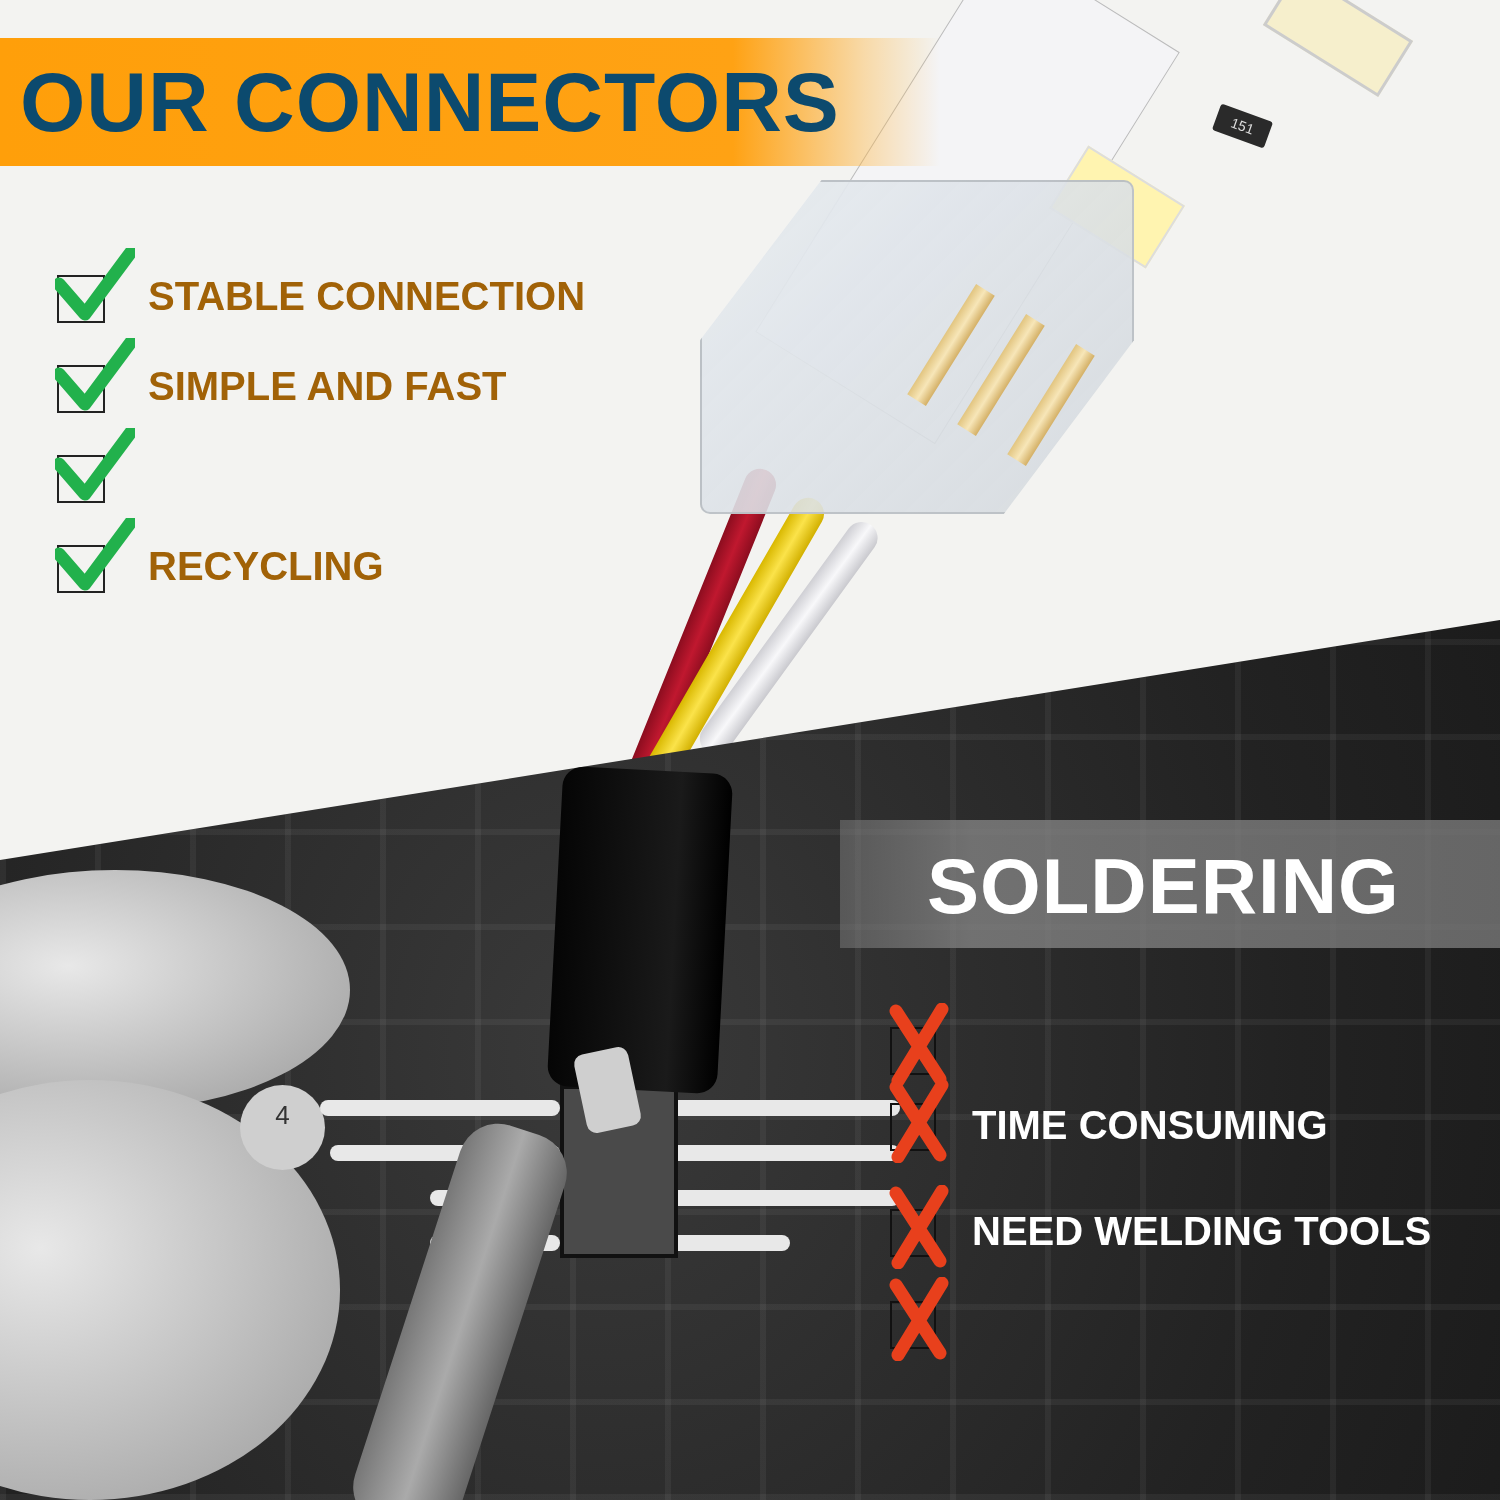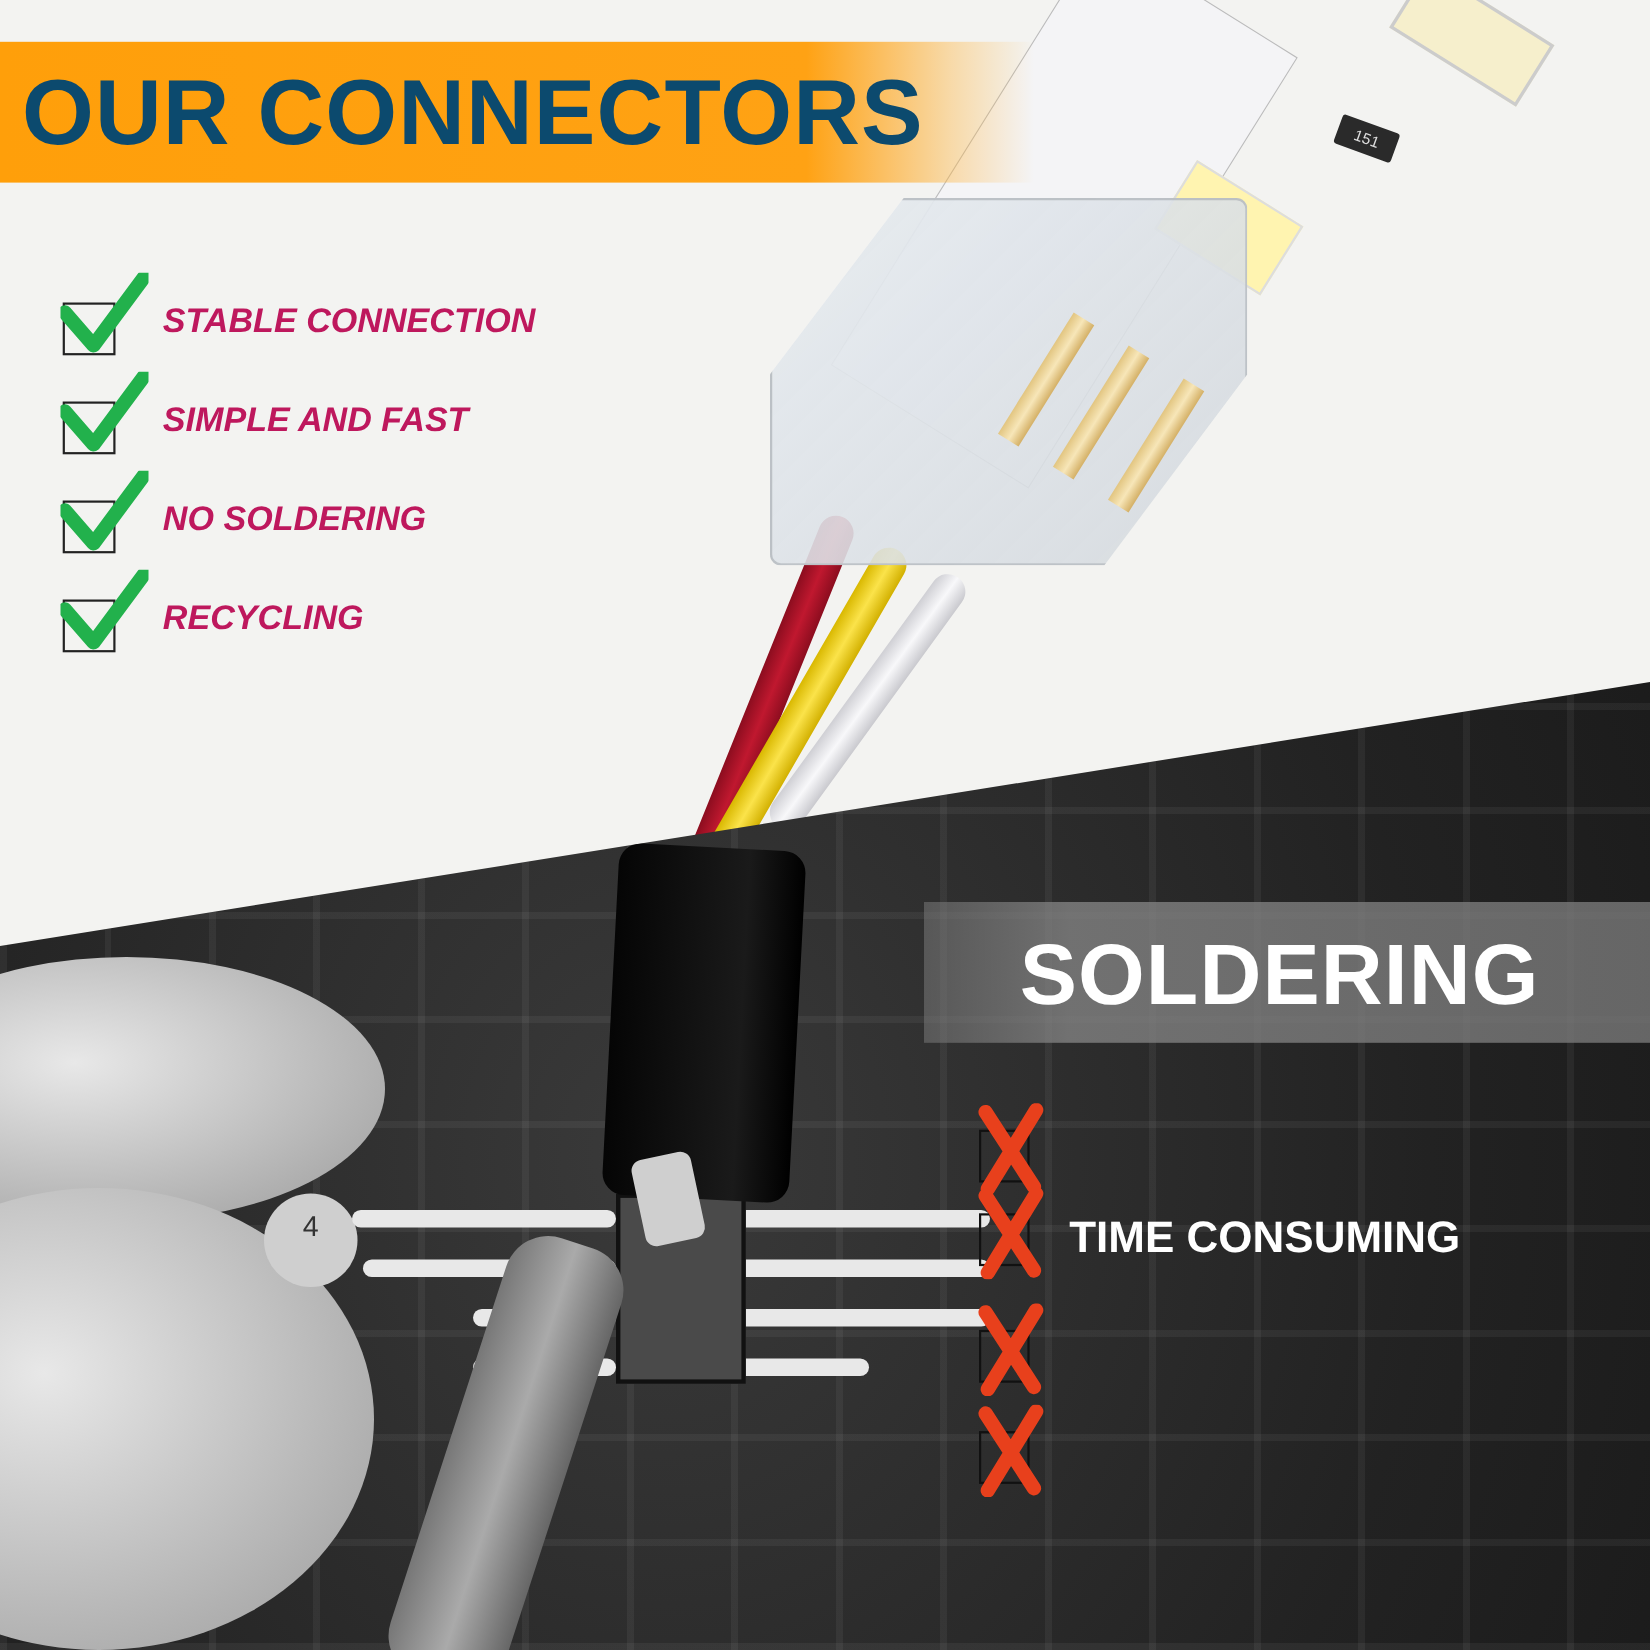--- a/index.html
+++ b/index.html
@@ -17,21 +17,21 @@
   .banner { position:absolute; left:0; top:38px; width:940px; height:128px;
     background: linear-gradient(90deg, #ff9f0a 0%, #ffa214 78%, rgba(255,180,60,0.4) 92%, rgba(255,255,255,0) 100%);
   }
   .banner-title { position:absolute; left:20px; top:52px; font-size:84px; font-weight:bold;
     color:#0c4a6e; letter-spacing:1px; line-height:100px; }
 
   .pros { position:absolute; left:55px; top:260px; }
   .pro-item { position:absolute; left:0; height:90px; width:600px; }
   .checkbox { position:absolute; left:2px; top:15px; width:44px; height:44px; border:2px solid #222; }
   .check { position:absolute; left:0; top:-12px; width:80px; height:80px; }
-  .pro-label { position:absolute; left:93px; top:14px; font-size:31px; font-weight:bold; color:#be185d; white-space:nowrap;font-style:italic; }
+  .pro-label { position:absolute; left:93px; top:14px; font-size:40px; font-weight:bold; color:#a16207; white-space:nowrap; }
 
   
   .strip { position:absolute; left:1000px; top:-60px; width:210px; height:460px; background:#f4f4f6;
     border:1px solid #bbb; transform:rotate(32deg); transform-origin:top left; }
   .led1 { position:absolute; left:1270px; top:0; width:130px; height:60px; background:#f6efcc; border:3px solid #ccc; transform:rotate(32deg); }
   .resistor { position:absolute; left:1215px; top:112px; width:55px; height:28px; background:#2a2a2a; color:#ddd; font-size:14px; text-align:center; line-height:28px; transform:rotate(20deg); border-radius:3px; }
   .led2 { position:absolute; left:1060px; top:170px; width:110px; height:70px; background:#fff4b0; border:2px solid #ddd; transform:rotate(32deg); }
   .connector { position:absolute; left:700px; top:180px; width:430px; height:330px;
     background:linear-gradient(135deg, rgba(230,235,240,0.95), rgba(210,215,220,0.85));
     border:2px solid rgba(180,185,190,0.8); border-radius:10px;
@@ -92,21 +92,20 @@
     <svg class="check" viewBox="0 0 80 80">
         <path d="M4 36 L30 66 L76 4" stroke="#22b14c" stroke-width="13" fill="none" stroke-linecap="round" stroke-linejoin="round"></path>
       </svg>
     <div class="pro-label">SIMPLE AND FAST</div>
   </div>
   <div class="pro-item" style="top:180px;">
     <div class="checkbox"></div>
     <svg class="check" viewBox="0 0 80 80">
         <path d="M4 36 L30 66 L76 4" stroke="#22b14c" stroke-width="13" fill="none" stroke-linecap="round" stroke-linejoin="round"></path>
       </svg>
-    <div class="pro-label">NO SOLDERING</div>
   </div>
   <div class="pro-item" style="top:270px;">
     <div class="checkbox"></div>
     <svg class="check" viewBox="0 0 80 80">
         <path d="M4 36 L30 66 L76 4" stroke="#22b14c" stroke-width="13" fill="none" stroke-linecap="round" stroke-linejoin="round"></path>
       </svg>
     <div class="pro-label">RECYCLING</div>
   </div>
 </div>
 
@@ -144,20 +143,21 @@
     <svg class="xmark" viewBox="0 0 68 84">
         <path d="M12 8 L56 76 M58 6 L14 78" stroke="#e8401c" stroke-width="13" fill="none" stroke-linecap="round"></path>
       </svg>
     <div class="con-label">TIME CONSUMING</div>
   </div>
   <div class="con-item" style="top:182px;">
     <div class="xbox"></div>
     <svg class="xmark" viewBox="0 0 68 84">
         <path d="M12 8 L56 76 M58 6 L14 78" stroke="#e8401c" stroke-width="13" fill="none" stroke-linecap="round"></path>
       </svg>
+    <div class="con-label">NEED WELDING TOOLS</div>
   </div>
   <div class="con-item" style="top:274px;">
     <div class="xbox"></div>
     <svg class="xmark" viewBox="0 0 68 84">
         <path d="M12 8 L56 76 M58 6 L14 78" stroke="#e8401c" stroke-width="13" fill="none" stroke-linecap="round"></path>
       </svg>
   </div>
 </div>
 
 </body></html>

